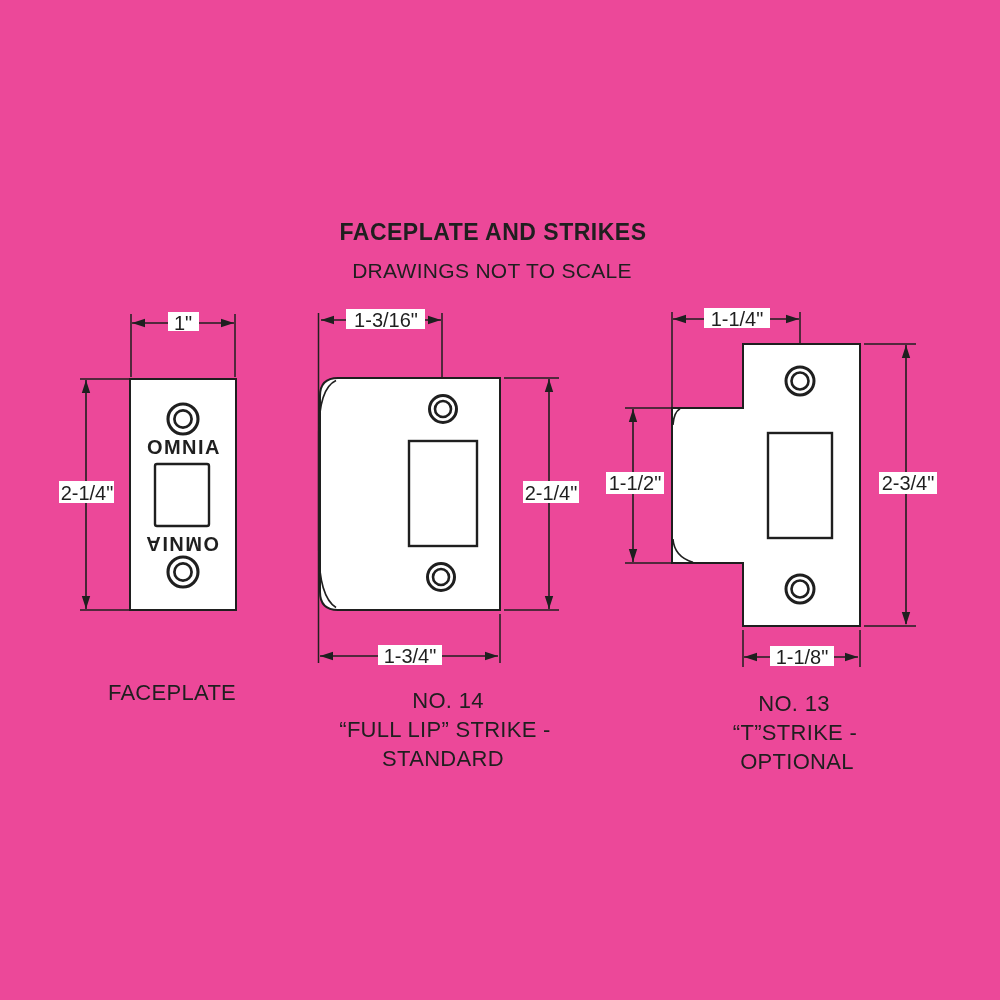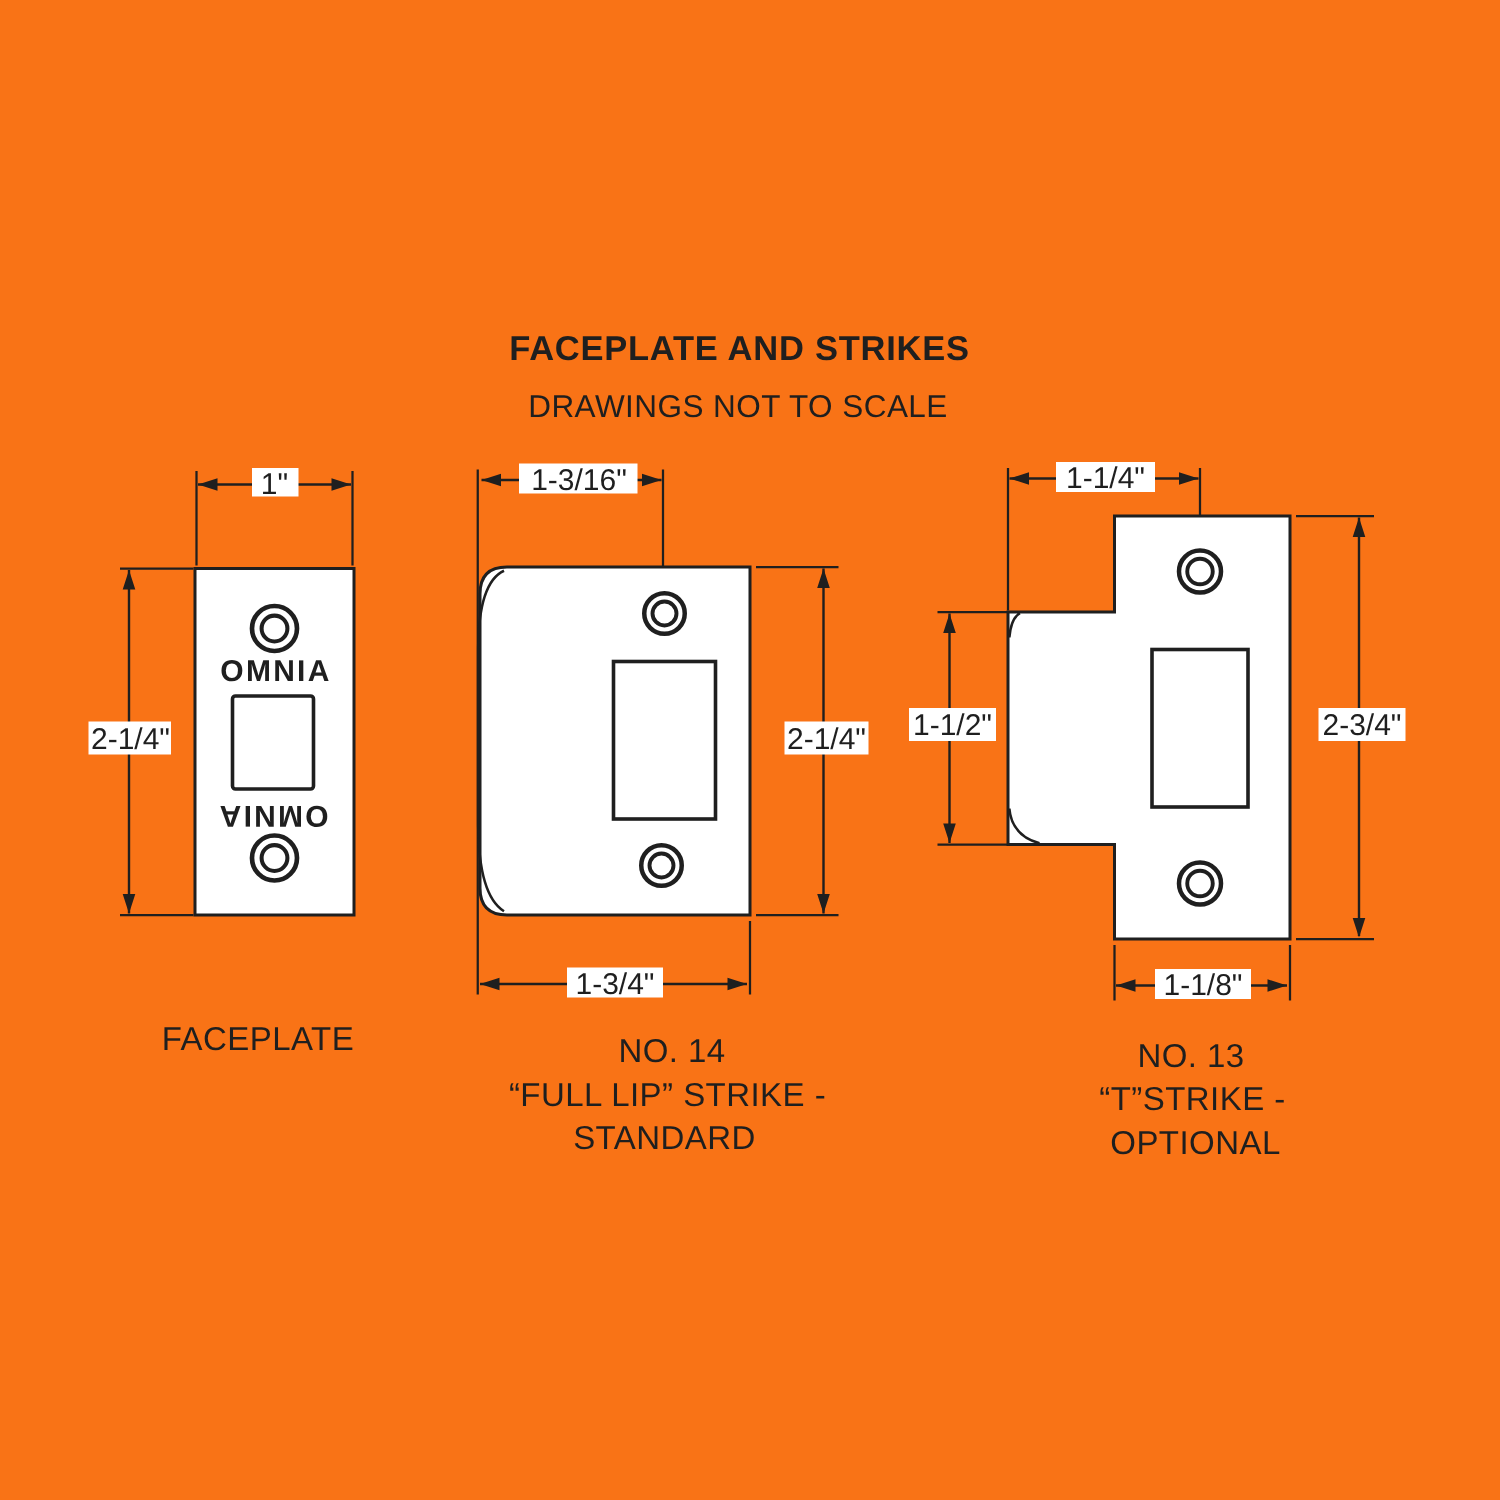--- a/index.html
+++ b/index.html
@@ -1,16 +1,16 @@
 <!DOCTYPE html>
 <html><head>
 <meta charset="utf-8">
 <style>
   html,body{margin:0;padding:0;background:#fff;}
-  #canvas{position:relative;width:1000px;height:1000px;background:#f97316;overflow:hidden;
+  #canvas{position:relative;width:1000px;height:1000px;background:#ec4899;overflow:hidden;
           font-family:"Liberation Sans", sans-serif;}
   svg{display:block}
   .plate{fill:#ffffff;stroke:#1f1f1f;stroke-width:2;}
   .hole{fill:none;stroke:#1f1f1f;}
   .dimline{stroke:#1f1f1f;stroke-width:1.6;fill:none;}
   .extline{stroke:#1f1f1f;stroke-width:1.5;fill:none;}
   .arrow{fill:#1f1f1f;stroke:none;}
   .bend{stroke:#1f1f1f;stroke-width:1.7;fill:none;}
   .mask{fill:#ffffff;stroke:none;}
   .dimtext{font-size:20px;fill:#1f1f1f;}

